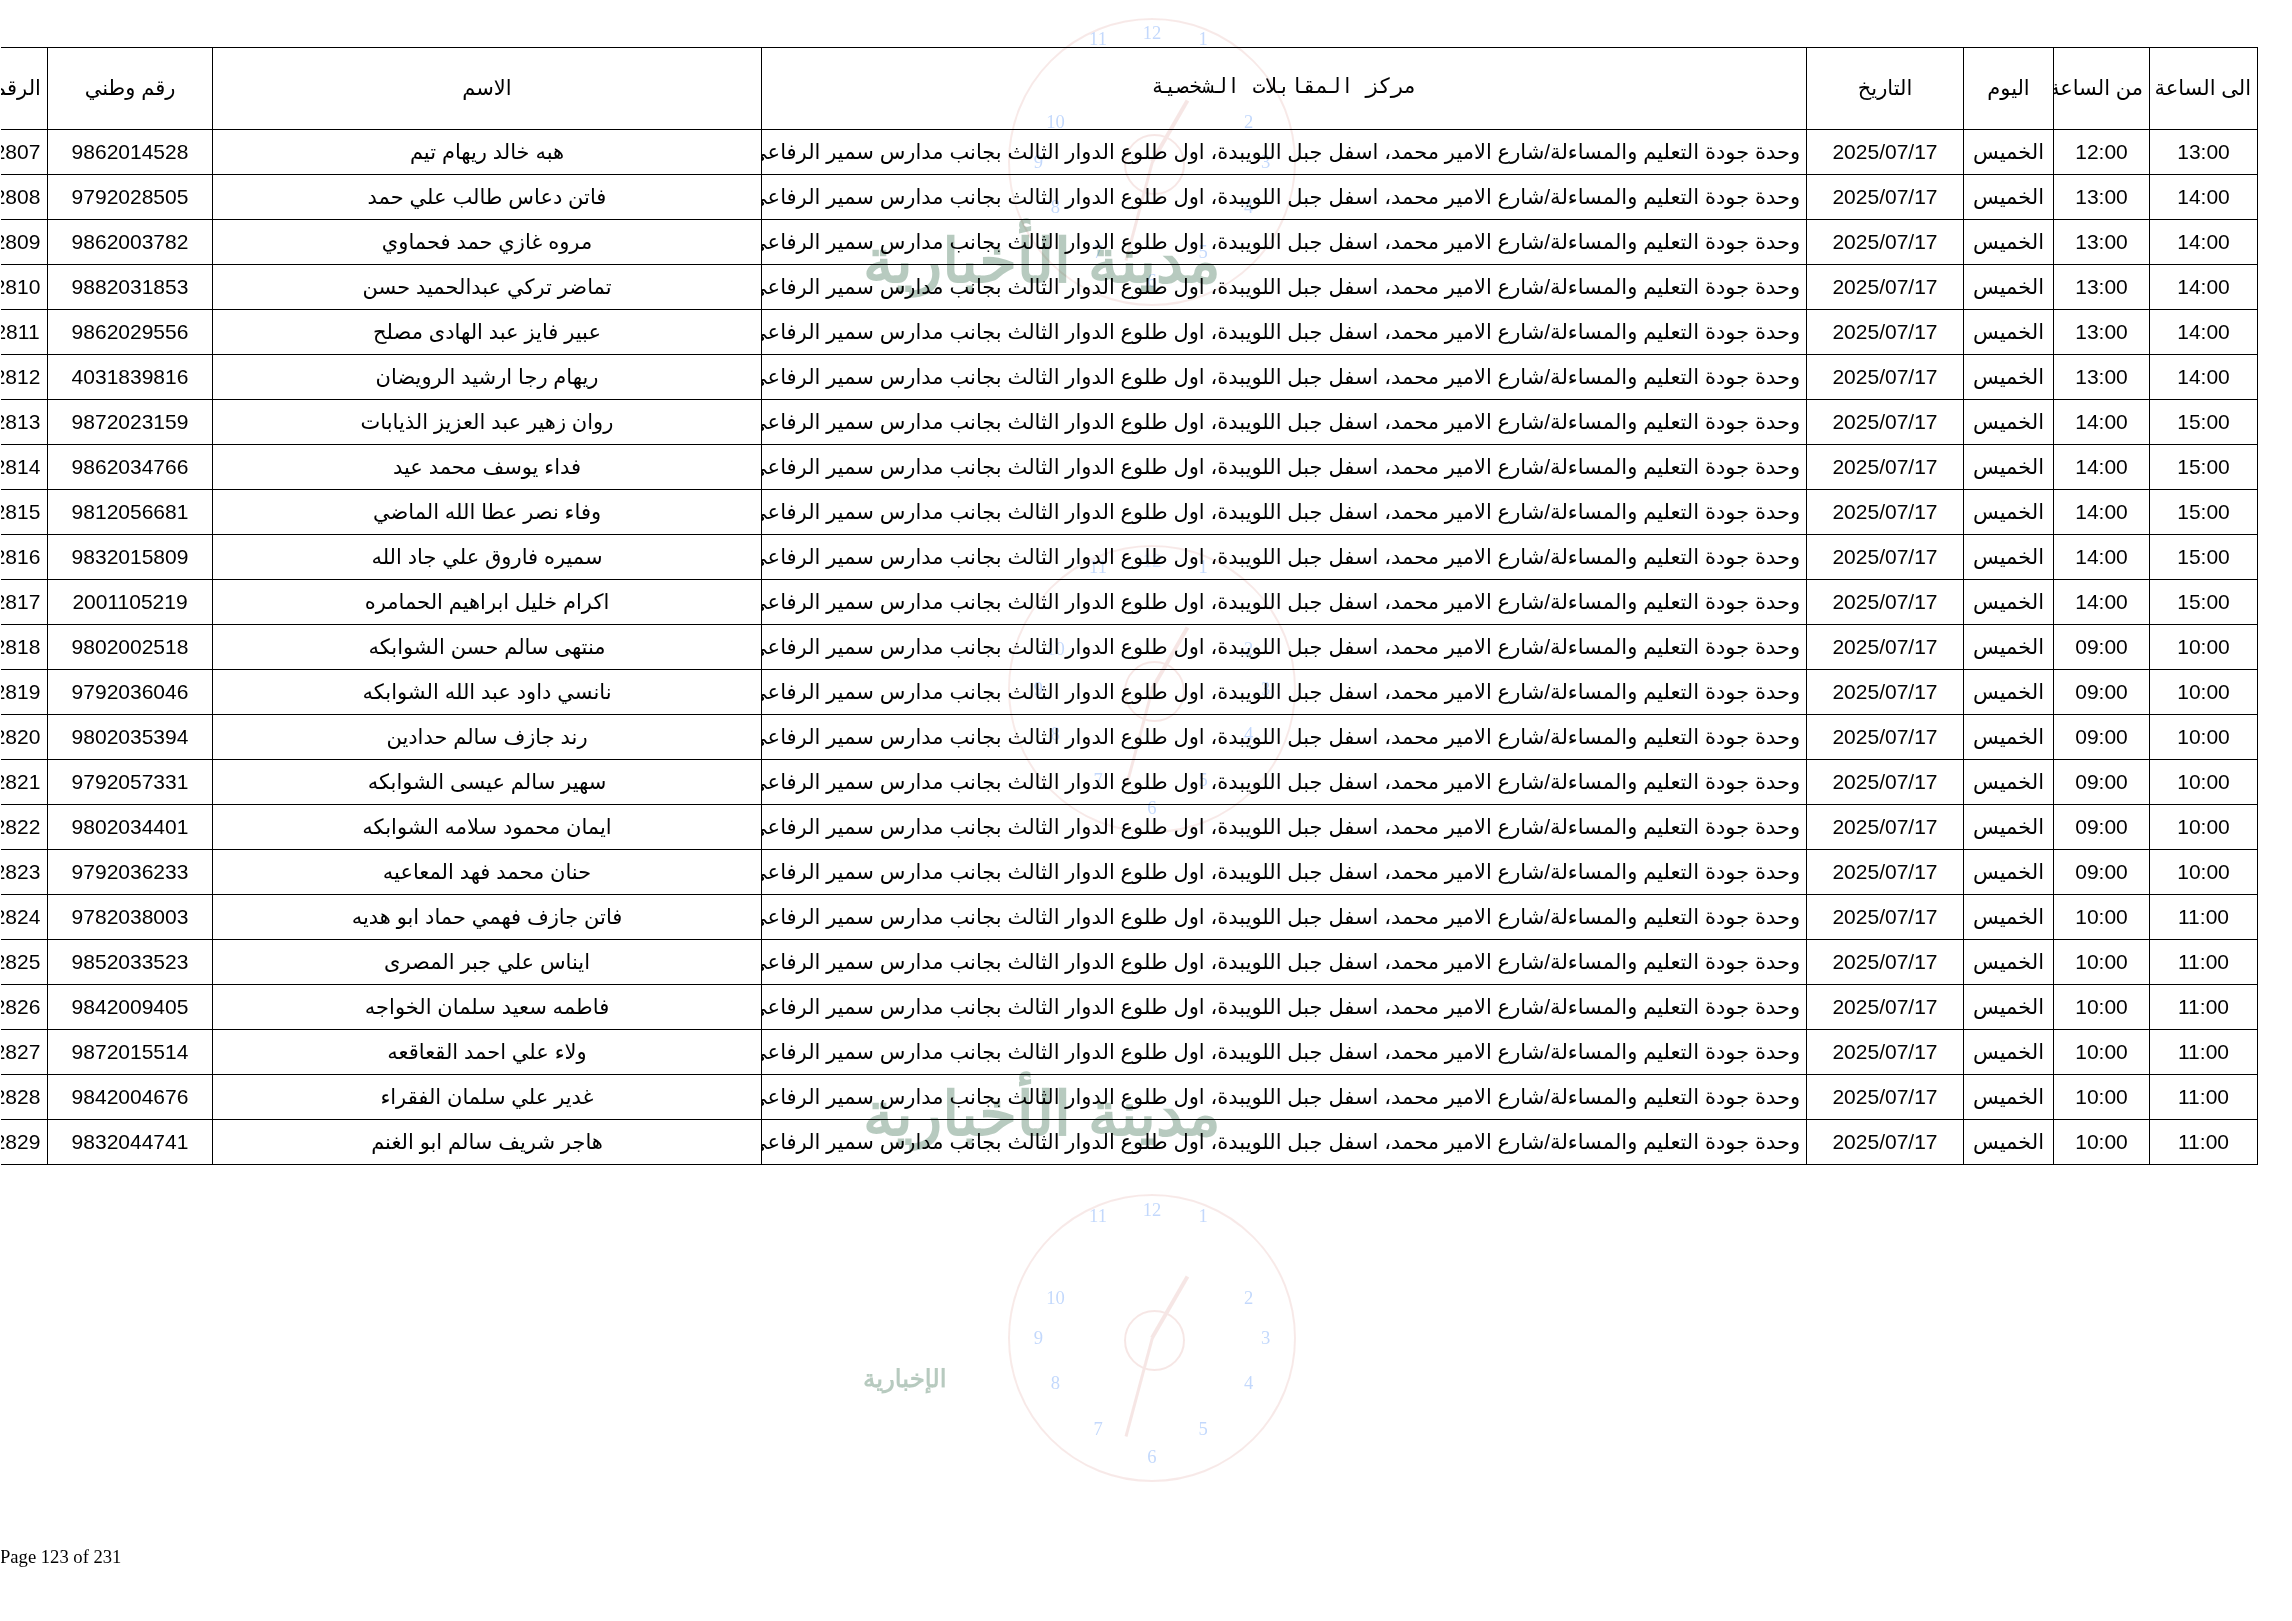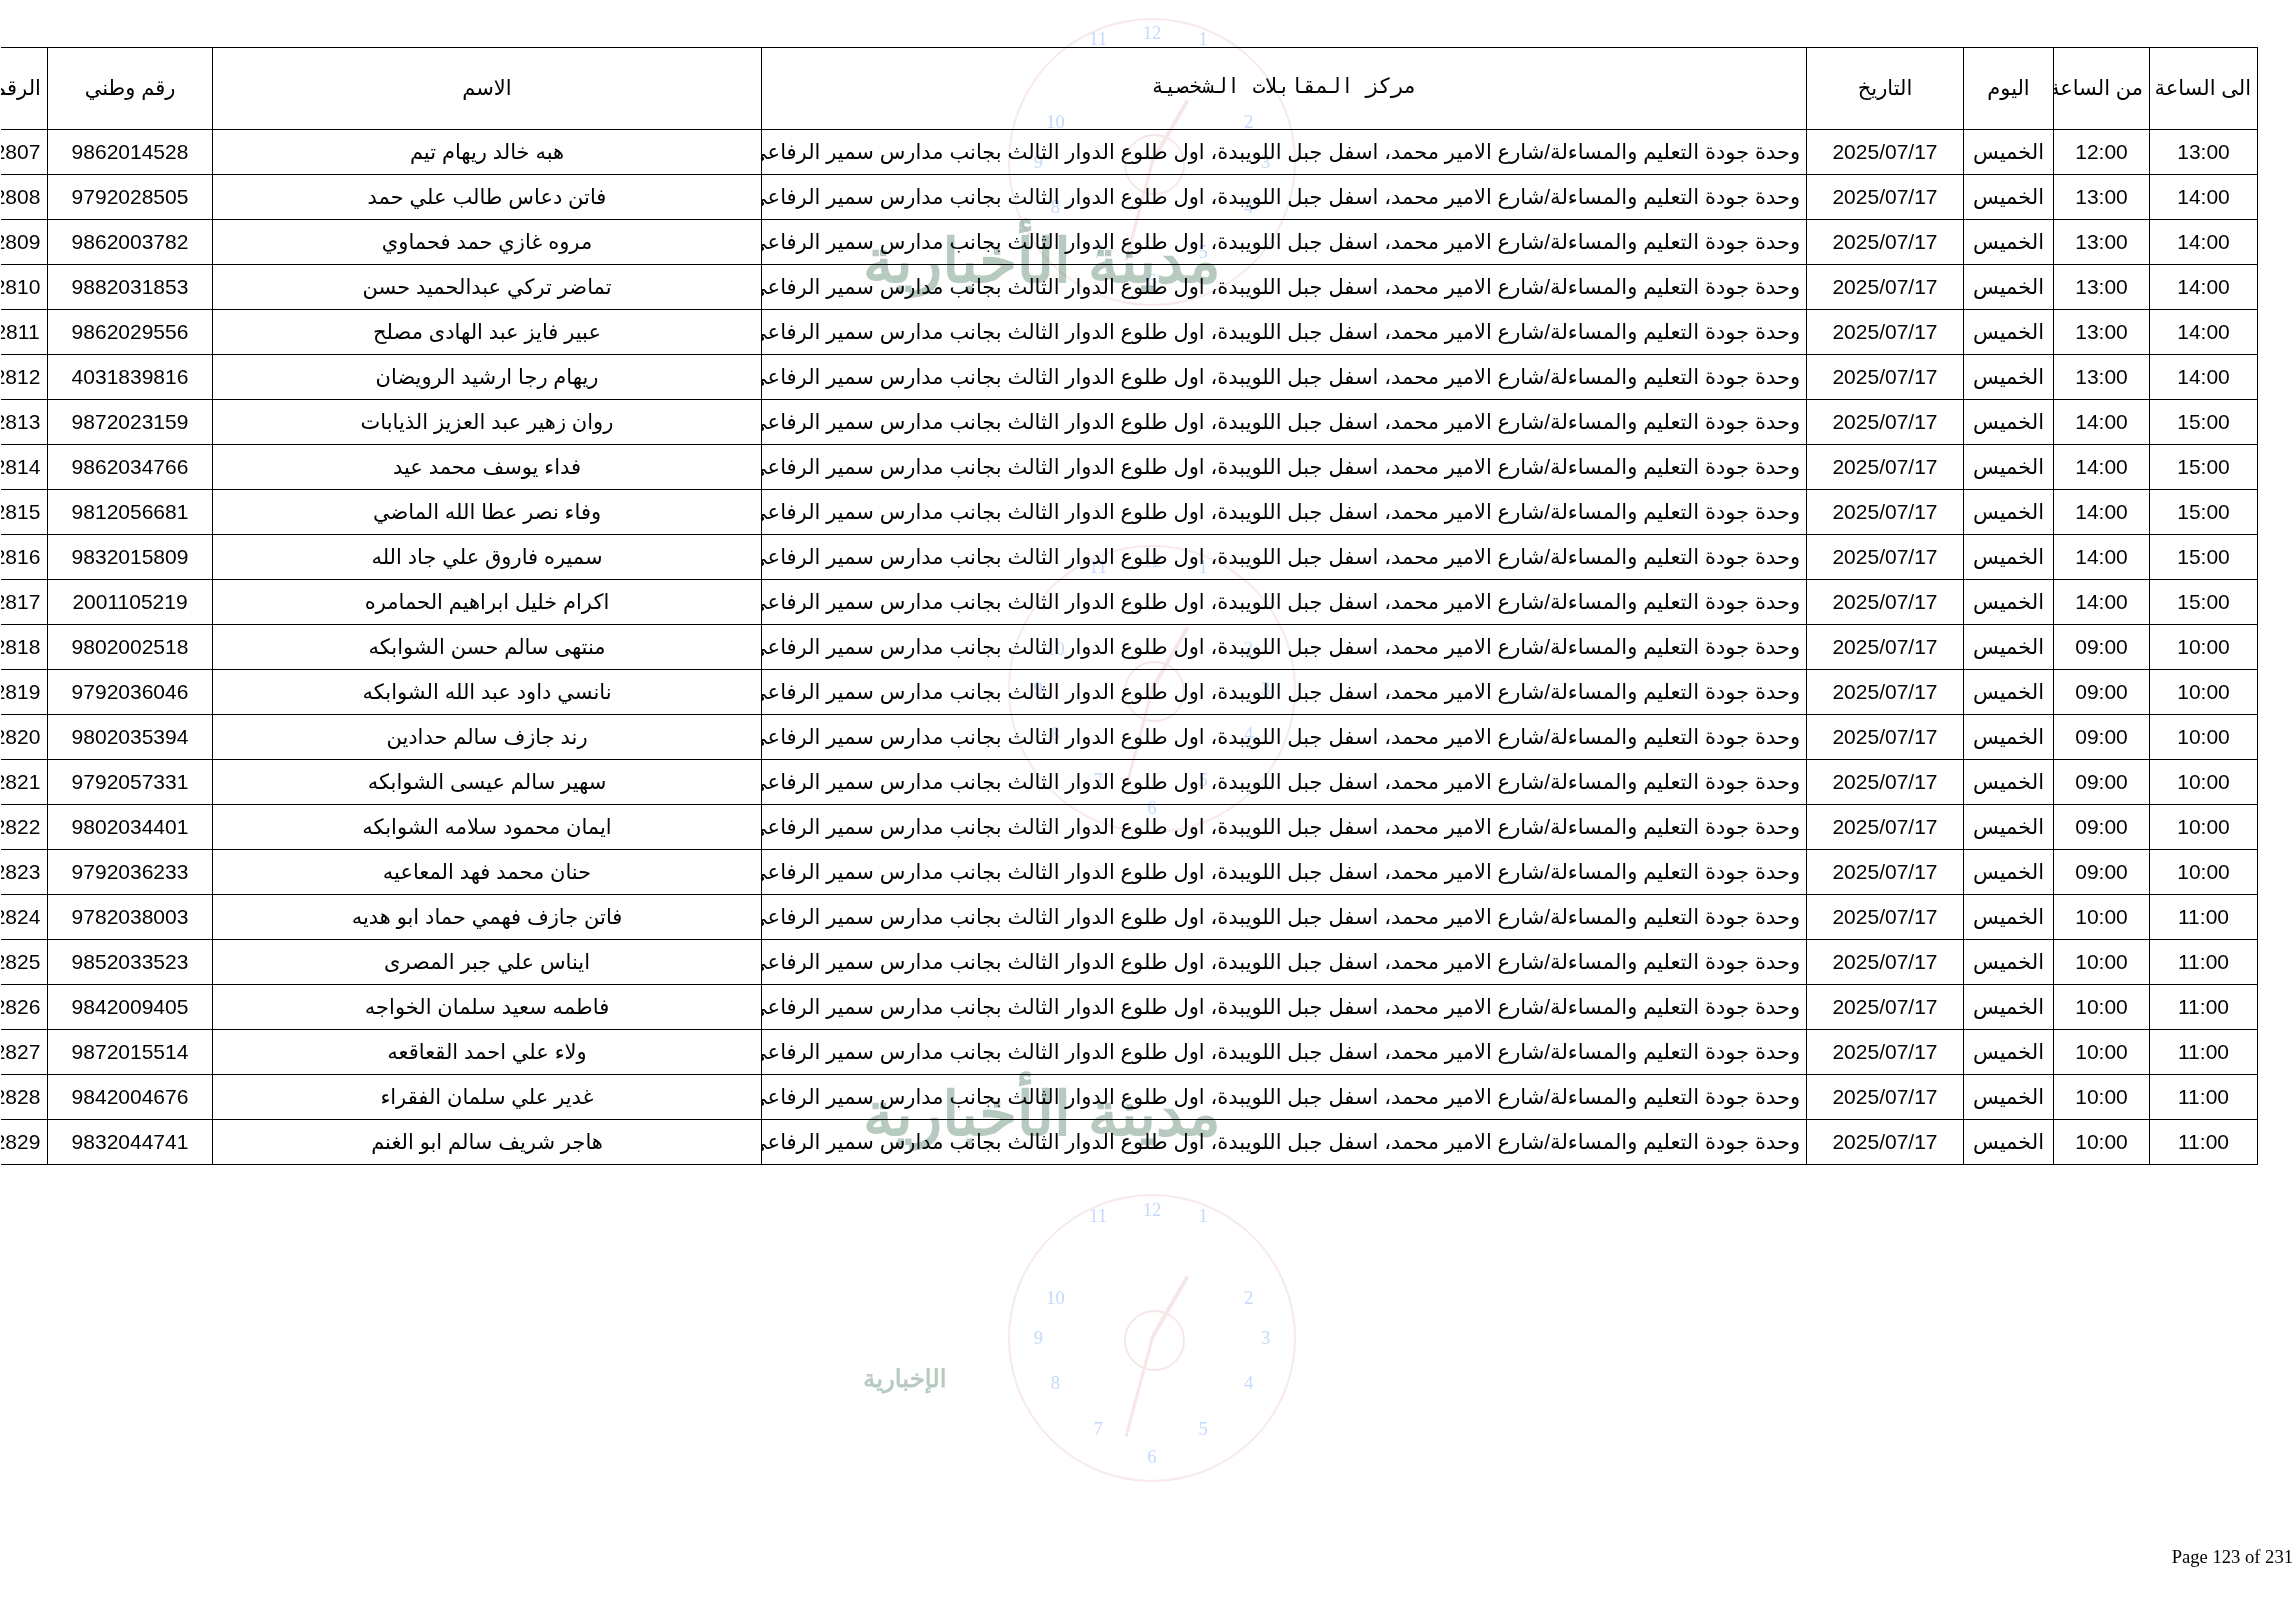--- a/index.html
+++ b/index.html
@@ -134,21 +134,21 @@
   td.c-name { text-align: center; }
   td.c-center { text-align: center; font-size: 20px; }
 
   th.c-center { font-size: 21px; font-family: Liberation Mono, monospace; }
 
   .footer {
     position: absolute;
     left: 0;
     right: 0;
     bottom: 53px;
-    text-align: right;
+    text-align: left;
     font-size: 18.6px;
     font-family: "Liberation Serif", serif;
     direction: ltr;
     z-index: 2;
   }
 </style>
 </head>
 <body>
 
 <div class="page">

